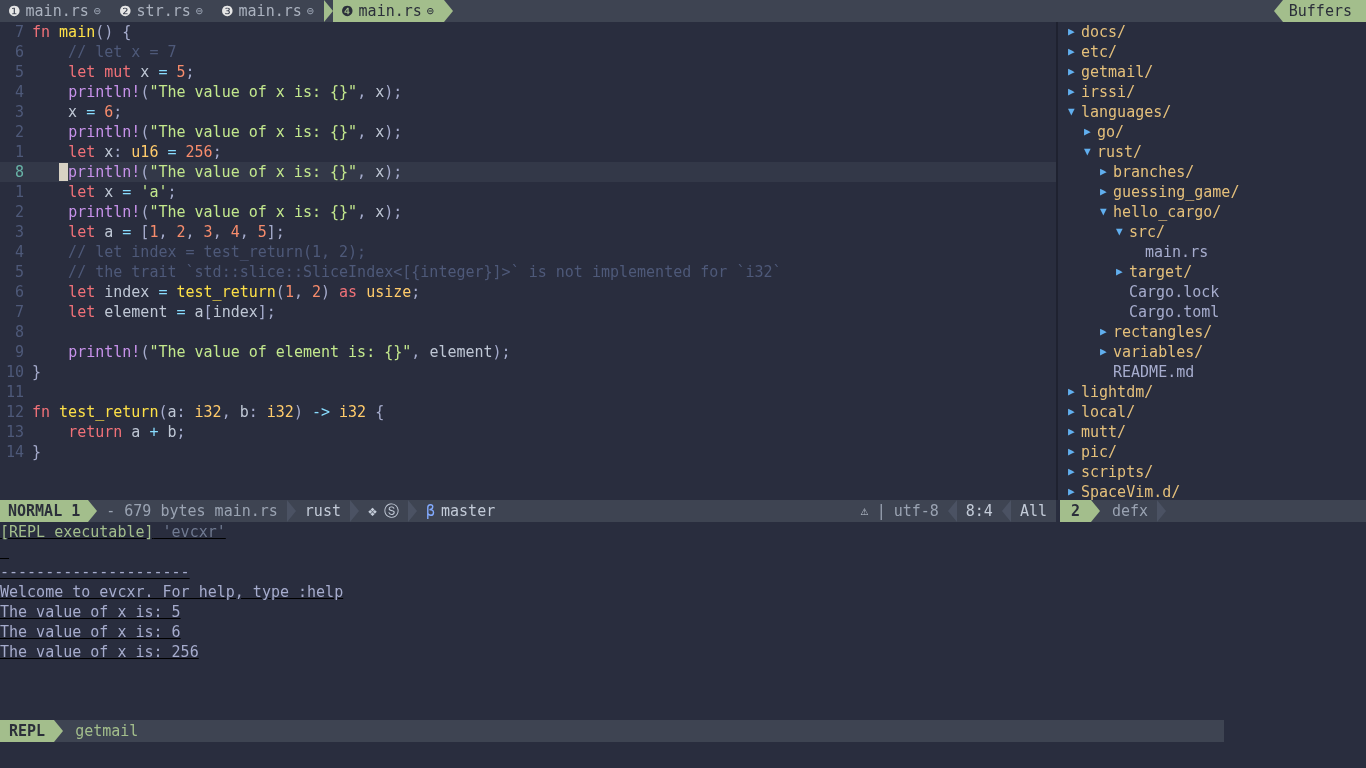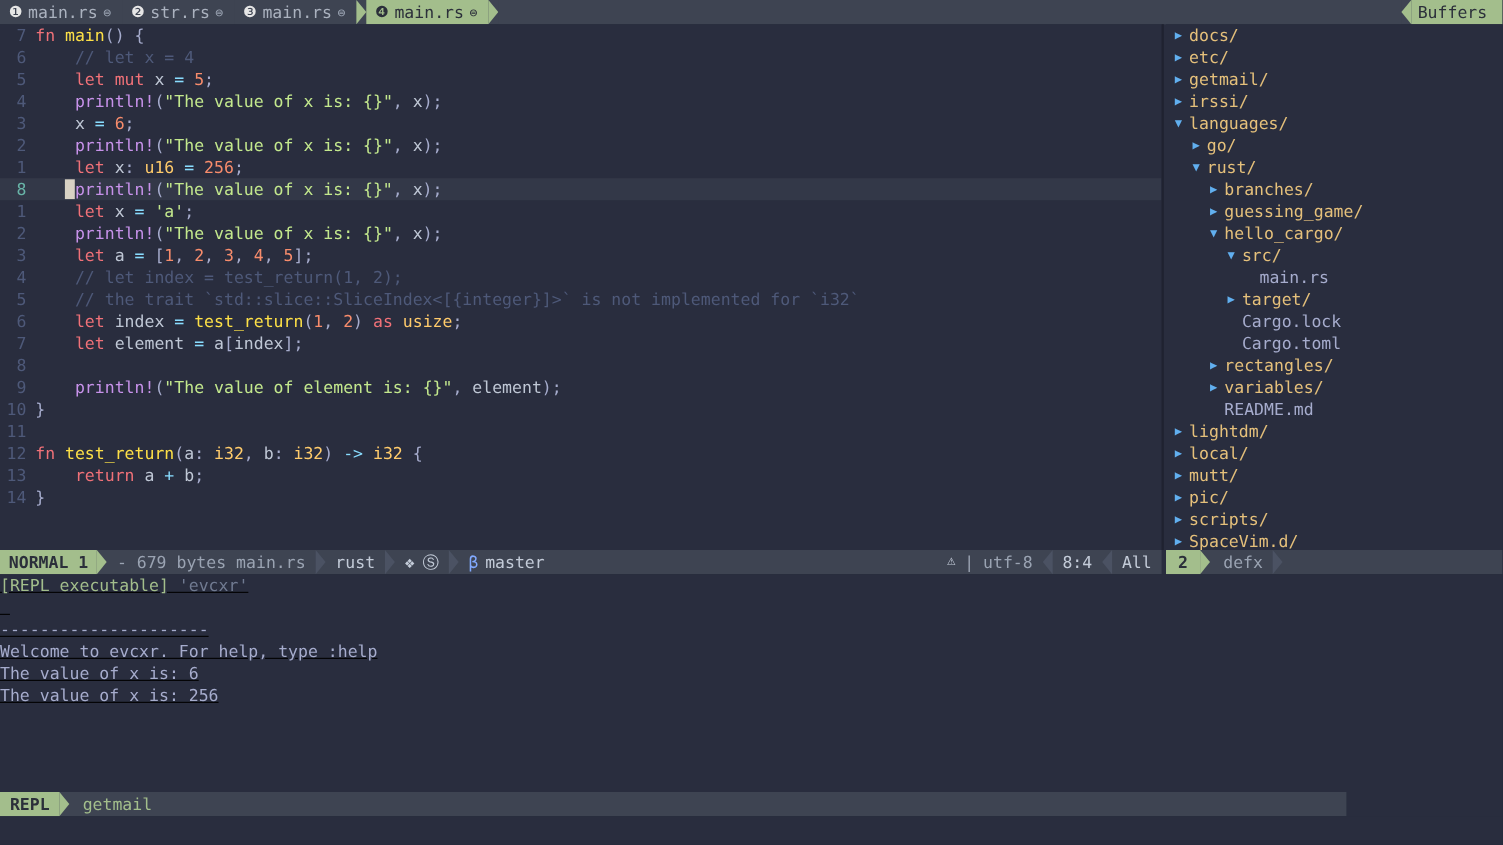--- a/index.html
+++ b/index.html
@@ -169,21 +169,21 @@
     <div class="arrow-r"></div>
     <div class="tabline-spacer"></div>
     <div class="arrow-l"></div>
     <div class="buffers">
       <span>Buffers</span>
     </div>
   </div>
 
   <div class="editor" id="editor">
       <div class="codeline"><span class="lnum">7</span><span class="codetext"><span class="kw">fn</span><span class="pun"> </span><span class="fn">main</span><span class="pun">() {</span></span></div>
-      <div class="codeline"><span class="lnum">6</span><span class="codetext"><span class="com">    // let x = 4</span></span></div>
+      <div class="codeline"><span class="lnum">6</span><span class="codetext"><span class="com">    // let x = 7</span></span></div>
       <div class="codeline"><span class="lnum">5</span><span class="codetext"><span class="pun">    </span><span class="kw">let</span><span class="pun"> </span><span class="kw">mut</span><span class="var"> x </span><span class="op">=</span><span class="num_"> 5</span><span class="pun">;</span></span></div>
       <div class="codeline"><span class="lnum">4</span><span class="codetext"><span class="pun">    </span><span class="mac">println!</span><span class="pun">(</span><span class="str">"The value of x is: {}"</span><span class="pun">, </span><span class="var">x</span><span class="pun">);</span></span></div>
       <div class="codeline"><span class="lnum">3</span><span class="codetext"><span class="var">    x </span><span class="op">=</span><span class="num_"> 6</span><span class="pun">;</span></span></div>
       <div class="codeline"><span class="lnum">2</span><span class="codetext"><span class="pun">    </span><span class="mac">println!</span><span class="pun">(</span><span class="str">"The value of x is: {}"</span><span class="pun">, </span><span class="var">x</span><span class="pun">);</span></span></div>
       <div class="codeline"><span class="lnum">1</span><span class="codetext"><span class="pun">    </span><span class="kw">let</span><span class="var"> x</span><span class="pun">: </span><span class="typ">u16</span><span class="pun"> </span><span class="op">=</span><span class="num_"> 256</span><span class="pun">;</span></span></div>
       <div class="codeline cursorline"><span class="lnum cur">8</span><span class="codetext"><span class="pun">   </span><span class="cur-block"></span><span class="pun"></span><span class="mac">println!</span><span class="pun">(</span><span class="str">"The value of x is: {}"</span><span class="pun">, </span><span class="var">x</span><span class="pun">);</span></span></div>
       <div class="codeline"><span class="lnum">1</span><span class="codetext"><span class="pun">    </span><span class="kw">let</span><span class="var"> x </span><span class="op">=</span><span class="pun"> </span><span class="str">'a'</span><span class="pun">;</span></span></div>
       <div class="codeline"><span class="lnum">2</span><span class="codetext"><span class="pun">    </span><span class="mac">println!</span><span class="pun">(</span><span class="str">"The value of x is: {}"</span><span class="pun">, </span><span class="var">x</span><span class="pun">);</span></span></div>
       <div class="codeline"><span class="lnum">3</span><span class="codetext"><span class="pun">    </span><span class="kw">let</span><span class="var"> a </span><span class="op">=</span><span class="pun"> [</span><span class="num_">1</span><span class="pun">, </span><span class="num_">2</span><span class="pun">, </span><span class="num_">3</span><span class="pun">, </span><span class="num_">4</span><span class="pun">, </span><span class="num_">5</span><span class="pun">];</span></span></div>
       <div class="codeline"><span class="lnum">4</span><span class="codetext"><span class="com">    // let index = test_return(1, 2);</span></span></div>
@@ -347,20 +347,21 @@
       <span>defx</span>
     </div>
     <div class="chev grey"></div>
   </div>
 
   <div class="repl" id="repl">
       <div class="rline"><span class="tag">[REPL executable]</span><span class="dim"> 'evcxr'</span></div>
       <div class="rline">&nbsp;</div>
       <div class="rline"><span>---------------------</span></div>
       <div class="rline"><span>Welcome to evcxr. For help, type :help</span></div>
+      <div class="rline"><span>The value of x is: 5</span></div>
       <div class="rline"><span>The value of x is: 6</span></div>
       <div class="rline"><span>The value of x is: 256</span></div>
     </div>
 
   <div class="repl-status">
     <div class="seg replbadge">
       <span>REPL</span>
     </div>
     <div class="chev green"></div>
     <div class="seg replstate">

